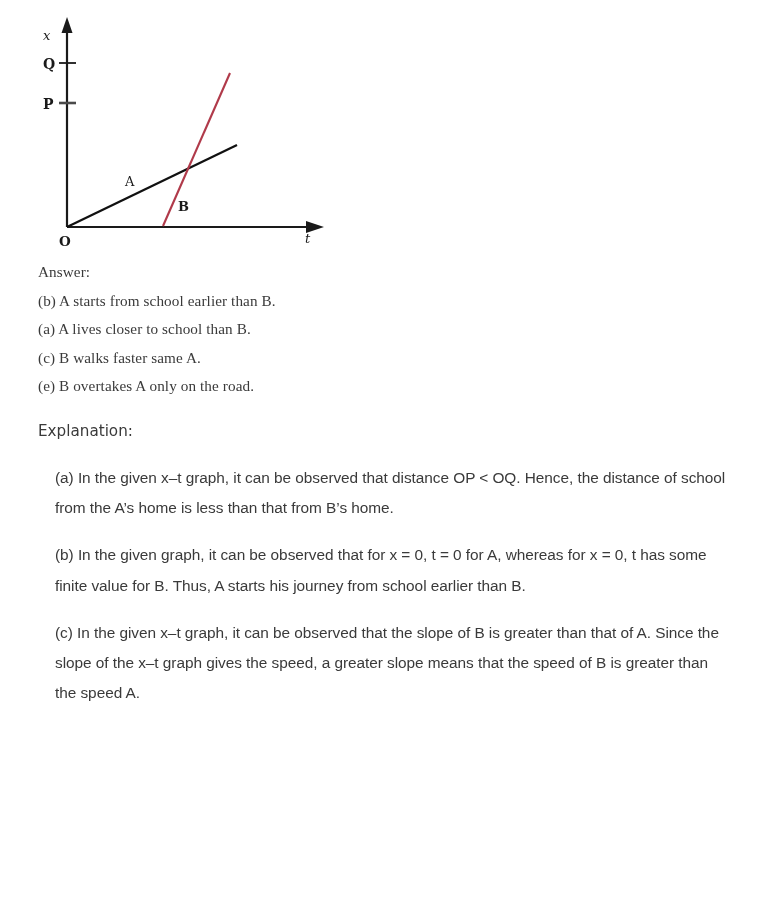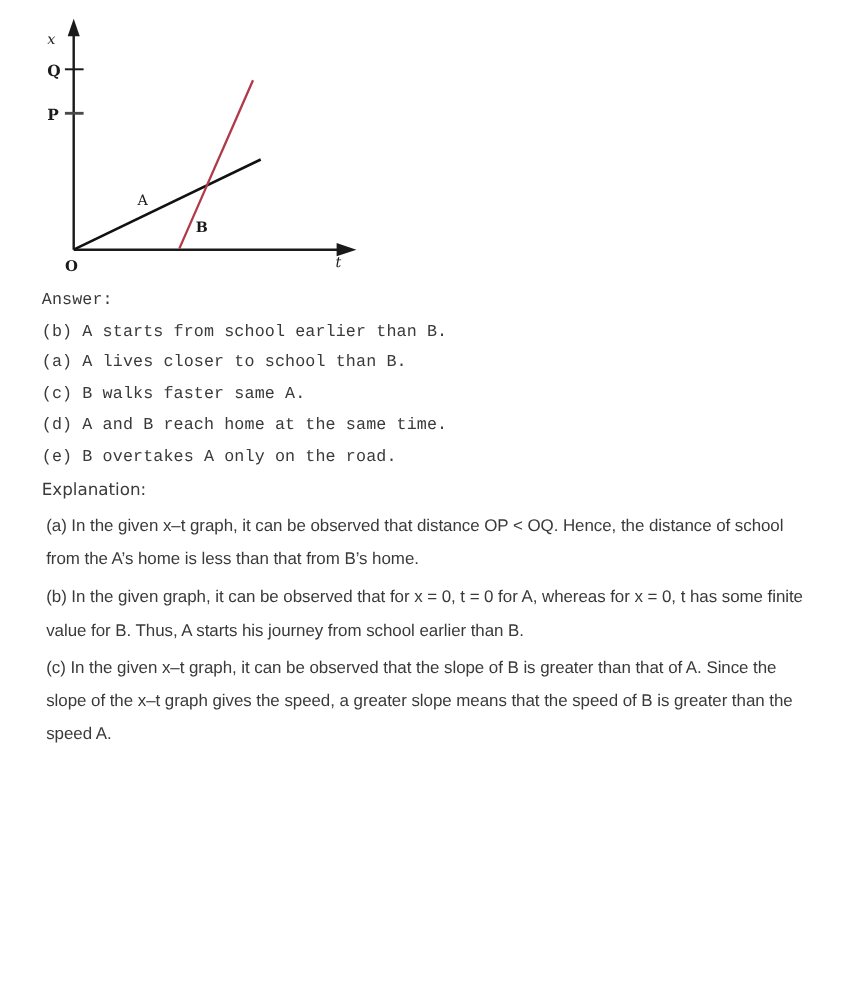--- a/index.html
+++ b/index.html
@@ -29,46 +29,46 @@
   }
 
   
   #answer-block {
     position: absolute;
     left: 38px;
     top: 258px;
     width: 712px;
   }
   .ans-line {
-    font-family: Liberation Mono, monospace;
+    font-family: Liberation Serif, serif;
     font-size: 15.2px;
     line-height: 28.5px;
     color: #3a3a3a;
     letter-spacing: 0.1px;
     white-space: nowrap;
   }
 
   #explanation-block {
     position: absolute;
     left: 38px;
-    top: 430px;
+    top: 416px;
     width: 706px;
   }
   .exp-head {
     font-family: "DejaVu Sans", sans-serif;
     font-size: 15.2px;
     line-height: 30px;
     color: #3a3a3a;
   }
   .exp-para {
     font-family: "Liberation Sans", sans-serif;
     font-size: 15.4px;
     line-height: 30.2px;
     color: #3a3a3a;
-    margin: 4px;
+    margin: 17px;
     text-align: left;
     letter-spacing: -0.05px;
   }
 </style>
 </head>
 <body>
 
 <div id="figure">
   <svg width="360" height="258" viewBox="0 0 360 258" xmlns="http://www.w3.org/2000/svg">
 
@@ -102,21 +102,20 @@
 
     <text x="178" y="211" font-family="DejaVu Serif, serif" font-size="13" font-weight="bold" fill="#1a1a1a">B</text>
   </svg>
 </div>
 
 <div id="answer-block">
   <div class="ans-line">Answer:</div>
   <div class="ans-line">(b) A starts from school earlier than B.</div>
   <div class="ans-line">(a) A lives closer to school than B.</div>
   <div class="ans-line">(c) B walks faster same A.</div>
-  <div class="ans-line">(d) A and B reach home at the same time.</div>
   <div class="ans-line">(e) B overtakes A only on the road.</div>
 </div>
 
 <div id="explanation-block">
   <div class="exp-head">Explanation:</div>
   <p class="exp-para">(a) In the given x–t graph, it can be observed that distance OP &lt; OQ. Hence, the distance of school from the A’s home is less than that from B’s home.</p>
   <p class="exp-para">(b) In the given graph, it can be observed that for x = 0, t = 0 for A, whereas for x = 0, t has some finite value for B. Thus, A starts his journey from school earlier than B.</p>
   <p class="exp-para">(c) In the given x–t graph, it can be observed that the slope of B is greater than that of A. Since the slope of the x–t graph gives the speed, a greater slope means that the speed of B is greater than the speed A.</p>
 </div>
 

